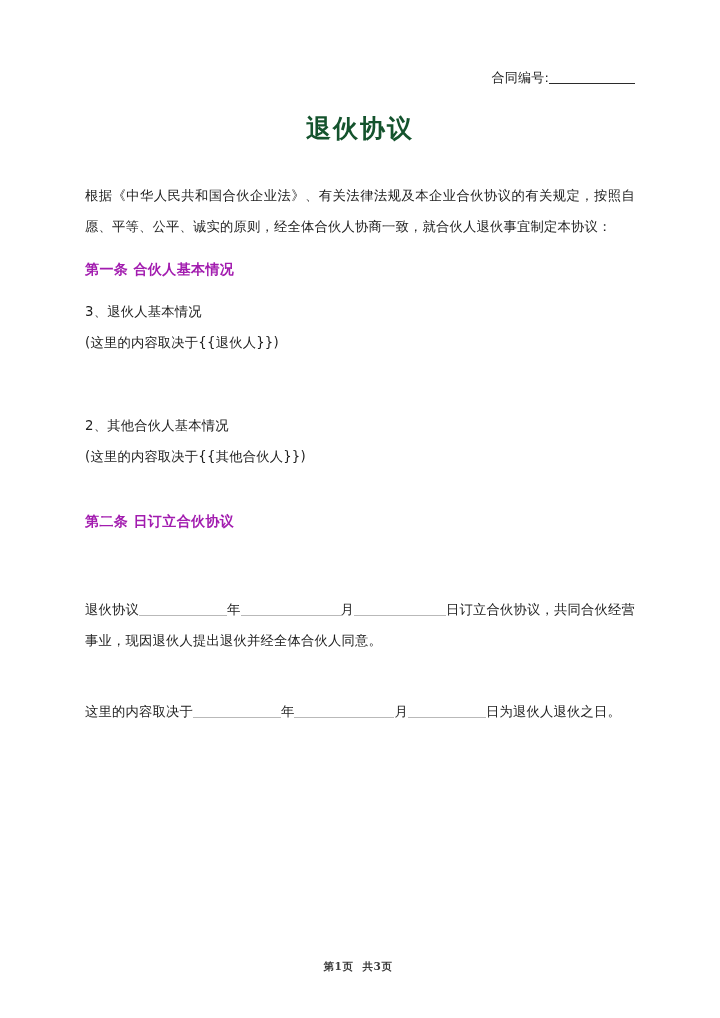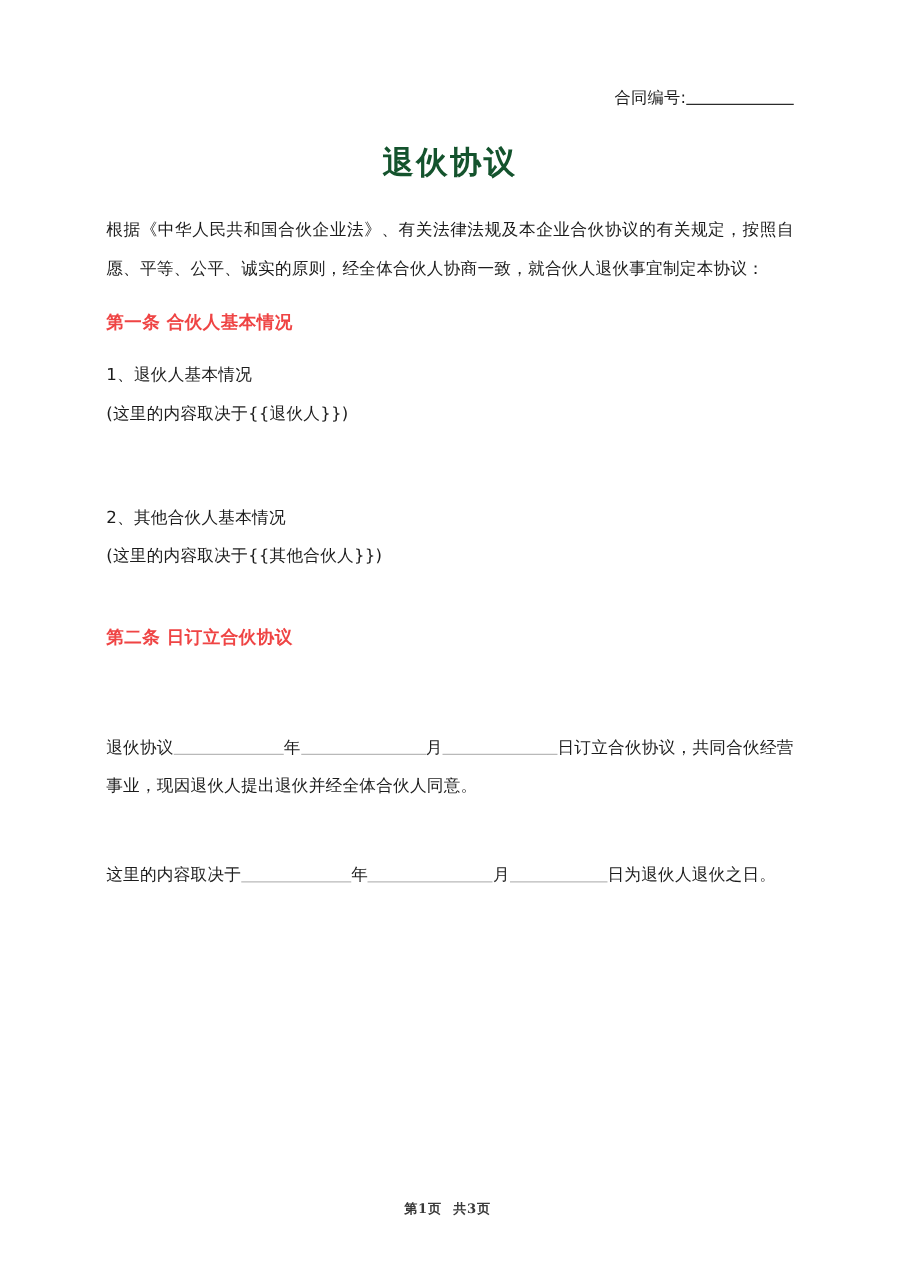--- a/index.html
+++ b/index.html
@@ -50,28 +50,28 @@
   }
   
   .para {
     font-size: 13.3px;
     line-height: 31px;
     text-align: justify;
     margin: 0;
     letter-spacing: 0.2px;
     color: #1c1c1c;
   }
-  .intro { margin-top: 23px; }
+  .intro { margin-top: 35px; }
   .heading {
     font-size: 14px;
     font-weight: bold;
     line-height: 30px;
     margin: 0;
     letter-spacing: 0.4px;
-    color: #ef4444;
+    color: #a21caf;
   }
   .sp-12 { height: 12px; }
   .sp-34 { height: 34px; }
   .sp-40 { height: 40px; }
   .sp-52 { height: 52px; }
   .blank.w78 { width: 78px; }
   .blank.w88 { width: 88px; }
   .blank.w92 { width: 92px; }
   .blank.w100 { width: 100px; }
   .blank.w112 { width: 112px; }
@@ -103,21 +103,21 @@
   <h1 class="doc-title">退伙协议</h1>
 
   <p class="para intro">根据《中华人民共和国合伙企业法》、有关法律法规及本企业合伙协议的有关规定，按照自愿、平等、公平、诚实的原则，经全体合伙人协商一致，就合伙人退伙事宜制定本协议：</p>
 
   <div class="sp-12"></div>
 
   <h2 class="heading">第一条 合伙人基本情况</h2>
 
   <div class="sp-12"></div>
 
-  <p class="para">1、退伙人基本情况</p>
+  <p class="para">3、退伙人基本情况</p>
   <p class="para">(这里的内容取决于{{退伙人}})</p>
 
   <div class="sp-52"></div>
 
   <p class="para">2、其他合伙人基本情况</p>
   <p class="para">(这里的内容取决于{{其他合伙人}})</p>
 
   <div class="sp-34"></div>
 
   <h2 class="heading">第二条 日订立合伙协议</h2>

